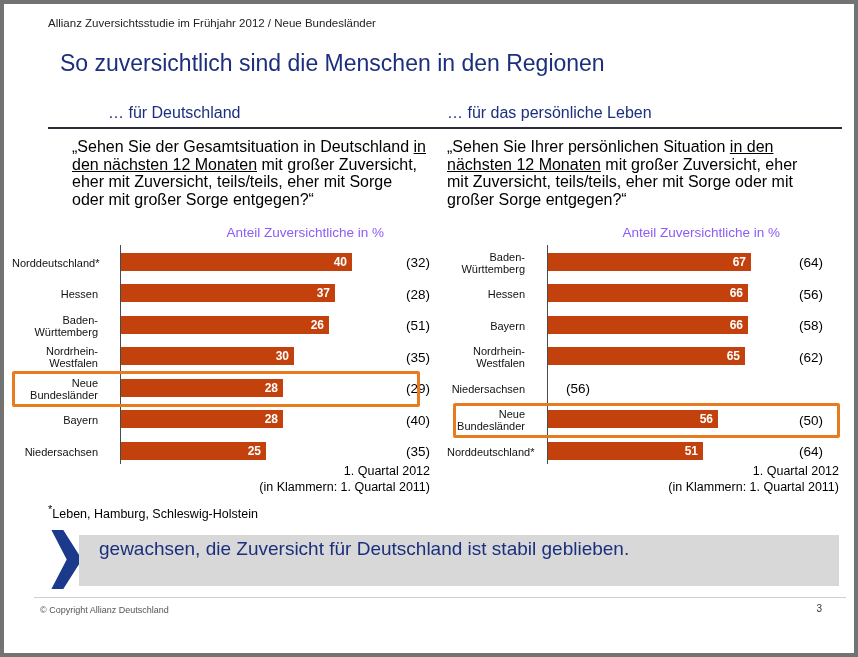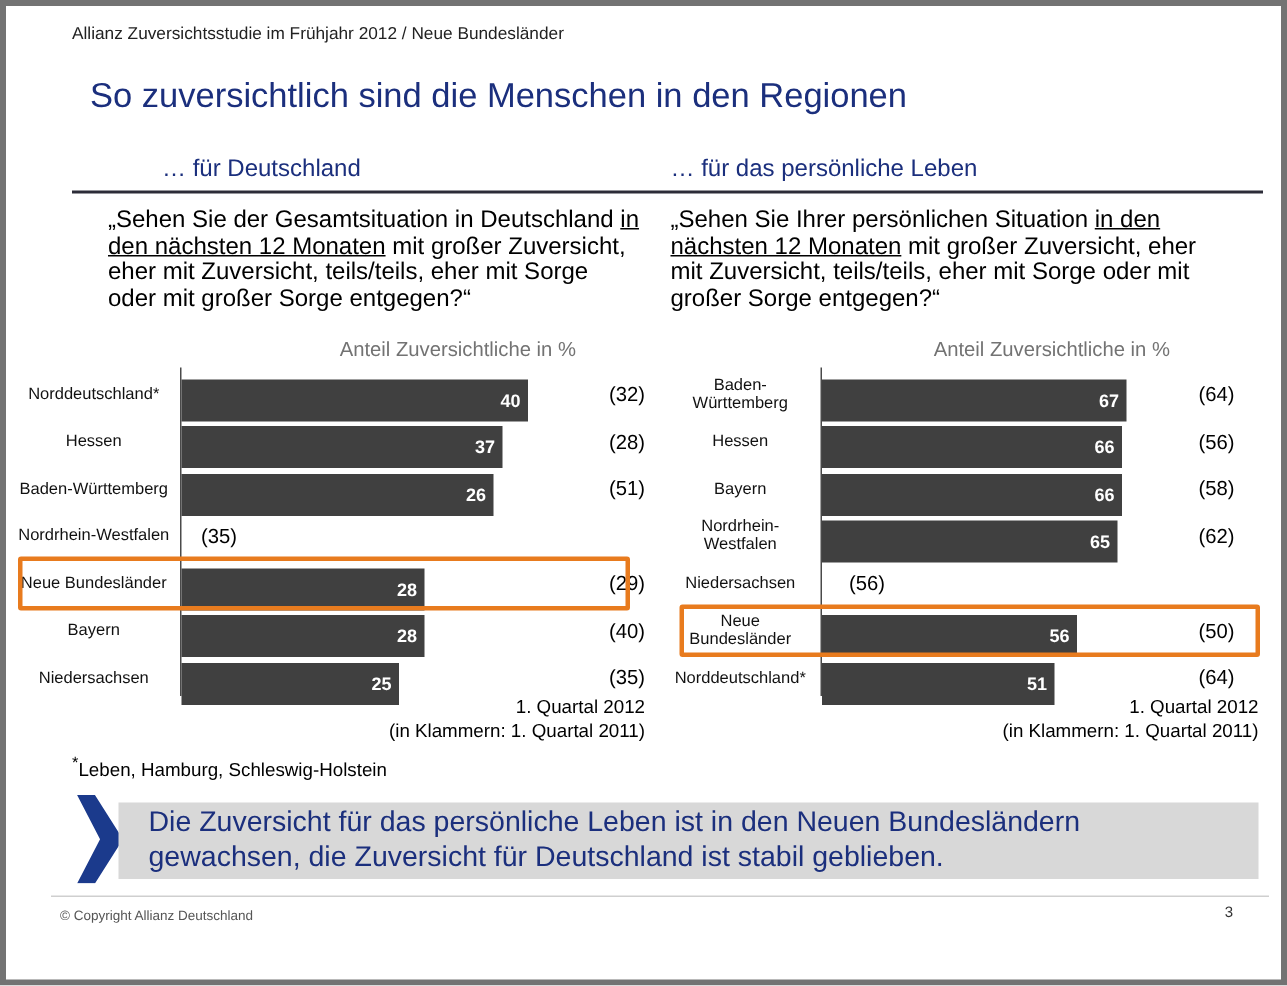--- a/index.html
+++ b/index.html
@@ -18,35 +18,35 @@
   .panel-header { position:absolute; top:100px; font-size:16px; color:#1b2f7d; }
   #ph0 { left:68px;margin-left:36px; } #ph1 { left:443px; }
   .rule { position:absolute; left:44px; top:123px; width:794px; height:2px; background:#2c2c38; }
 
   
   .quote { position:absolute; top:134px; font-size:16px; line-height:17.5px; color:#000; }
   #q0 { left:68px; width:356px; } #q1 { left:443px; width:352px; }
   .quote .ul { text-decoration:underline; }
 
   
-  .axis-caption { position:absolute; top:221px; font-size:13.5px; color:#737373; text-align:right; }
+  .axis-caption { position:absolute; top:221px; font-size:13.5px; color:#8b5cf6; text-align:right; }
   #cap0 { left:8px; width:372px; } #cap1 { left:443px; width:333px; }
 
   
   .chart { position:absolute; top:243px; }
   #panel0 { left:8px; width:432px; }
   #panel1 { left:443px; width:395px; }
   .rows { position:relative; }
   .rows .axis { position:absolute; top:-2px; height:219px; width:1px; background:#4a4a4a; }
   #panel0 .axis { left:108px; } #panel1 .axis { left:100px; }
   .row { display:flex; align-items:center; height:31.5px; position:relative; }
-  .row .label { font-size:11px; text-align:center; padding-right:7px; color:#111; }
+  .row .label { font-size:11px; text-align:right; padding-right:22px; color:#111; }
   #panel0 .row .label { width:108px; } #panel1 .row .label { width:100px; }
   .row .barwrap { flex:1; height:20px; position:relative; }
-  .row .bar { position:absolute; left:1px; top:0; height:28px; background:#404040;
+  .row .bar { position:absolute; left:1px; top:0; height:18px; background:#c2410c;
               display:flex; align-items:center; justify-content:flex-end;
               color:#fff; font-weight:bold; font-size:12px; padding-right:5px; }
   .row .paren { font-size:13.5px; text-align:center; color:#000; }
   #panel0 .row .paren { width:52px; } #panel1 .row .paren { width:62px; }
   .row .highlight { position:absolute; top:-2px; bottom:-2px; border:3px solid #e87b1e;
                     border-radius:2px; pointer-events:none; z-index:2; }
   #panel0 .row .highlight { left:0; right:24px; }
   #panel1 .row .highlight { left:6px; right:2px; }
 
   
@@ -110,20 +110,23 @@
         </div>
         <div class="row">
           <div class="label">Baden-Württemberg</div>
           <div class="barwrap">
             <div class="bar" style="width: 208px;">26</div>
           </div>
           <div class="paren">(51)</div>
         </div>
         <div class="row">
           <div class="label">Nordrhein-Westfalen</div>
+          <div class="barwrap">
+            <div class="bar" style="width: 173px;">30</div>
+          </div>
           <div class="paren">(35)</div>
         </div>
         <div class="row">
           <div class="highlight"></div>
           <div class="label">Neue Bundesländer</div>
           <div class="barwrap">
             <div class="bar" style="width: 162px;">28</div>
           </div>
           <div class="paren">(29)</div>
         </div>
@@ -202,21 +205,20 @@
   </div>
   <div class="notes" id="n1">
     <div>1. Quartal 2012</div>
     <div>(in Klammern: 1. Quartal 2011)</div>
   </div>
 
   <div class="footnote"><sup>*</sup><span>Leben, Hamburg, Schleswig-Holstein</span></div>
 
   <div class="summary-arrow"></div>
   <div class="summary-box">
-    <div class="summary-line">Die Zuversicht für das persönliche Leben ist in den Neuen Bundesländern</div>
     <div class="summary-line">gewachsen, die Zuversicht für Deutschland ist stabil geblieben.</div>
   </div>
 
   <div class="footer-line"></div>
   <div class="copyright">© Copyright Allianz Deutschland</div>
   <div class="page-number">3</div>
 
 </div>
 
 </body></html>

